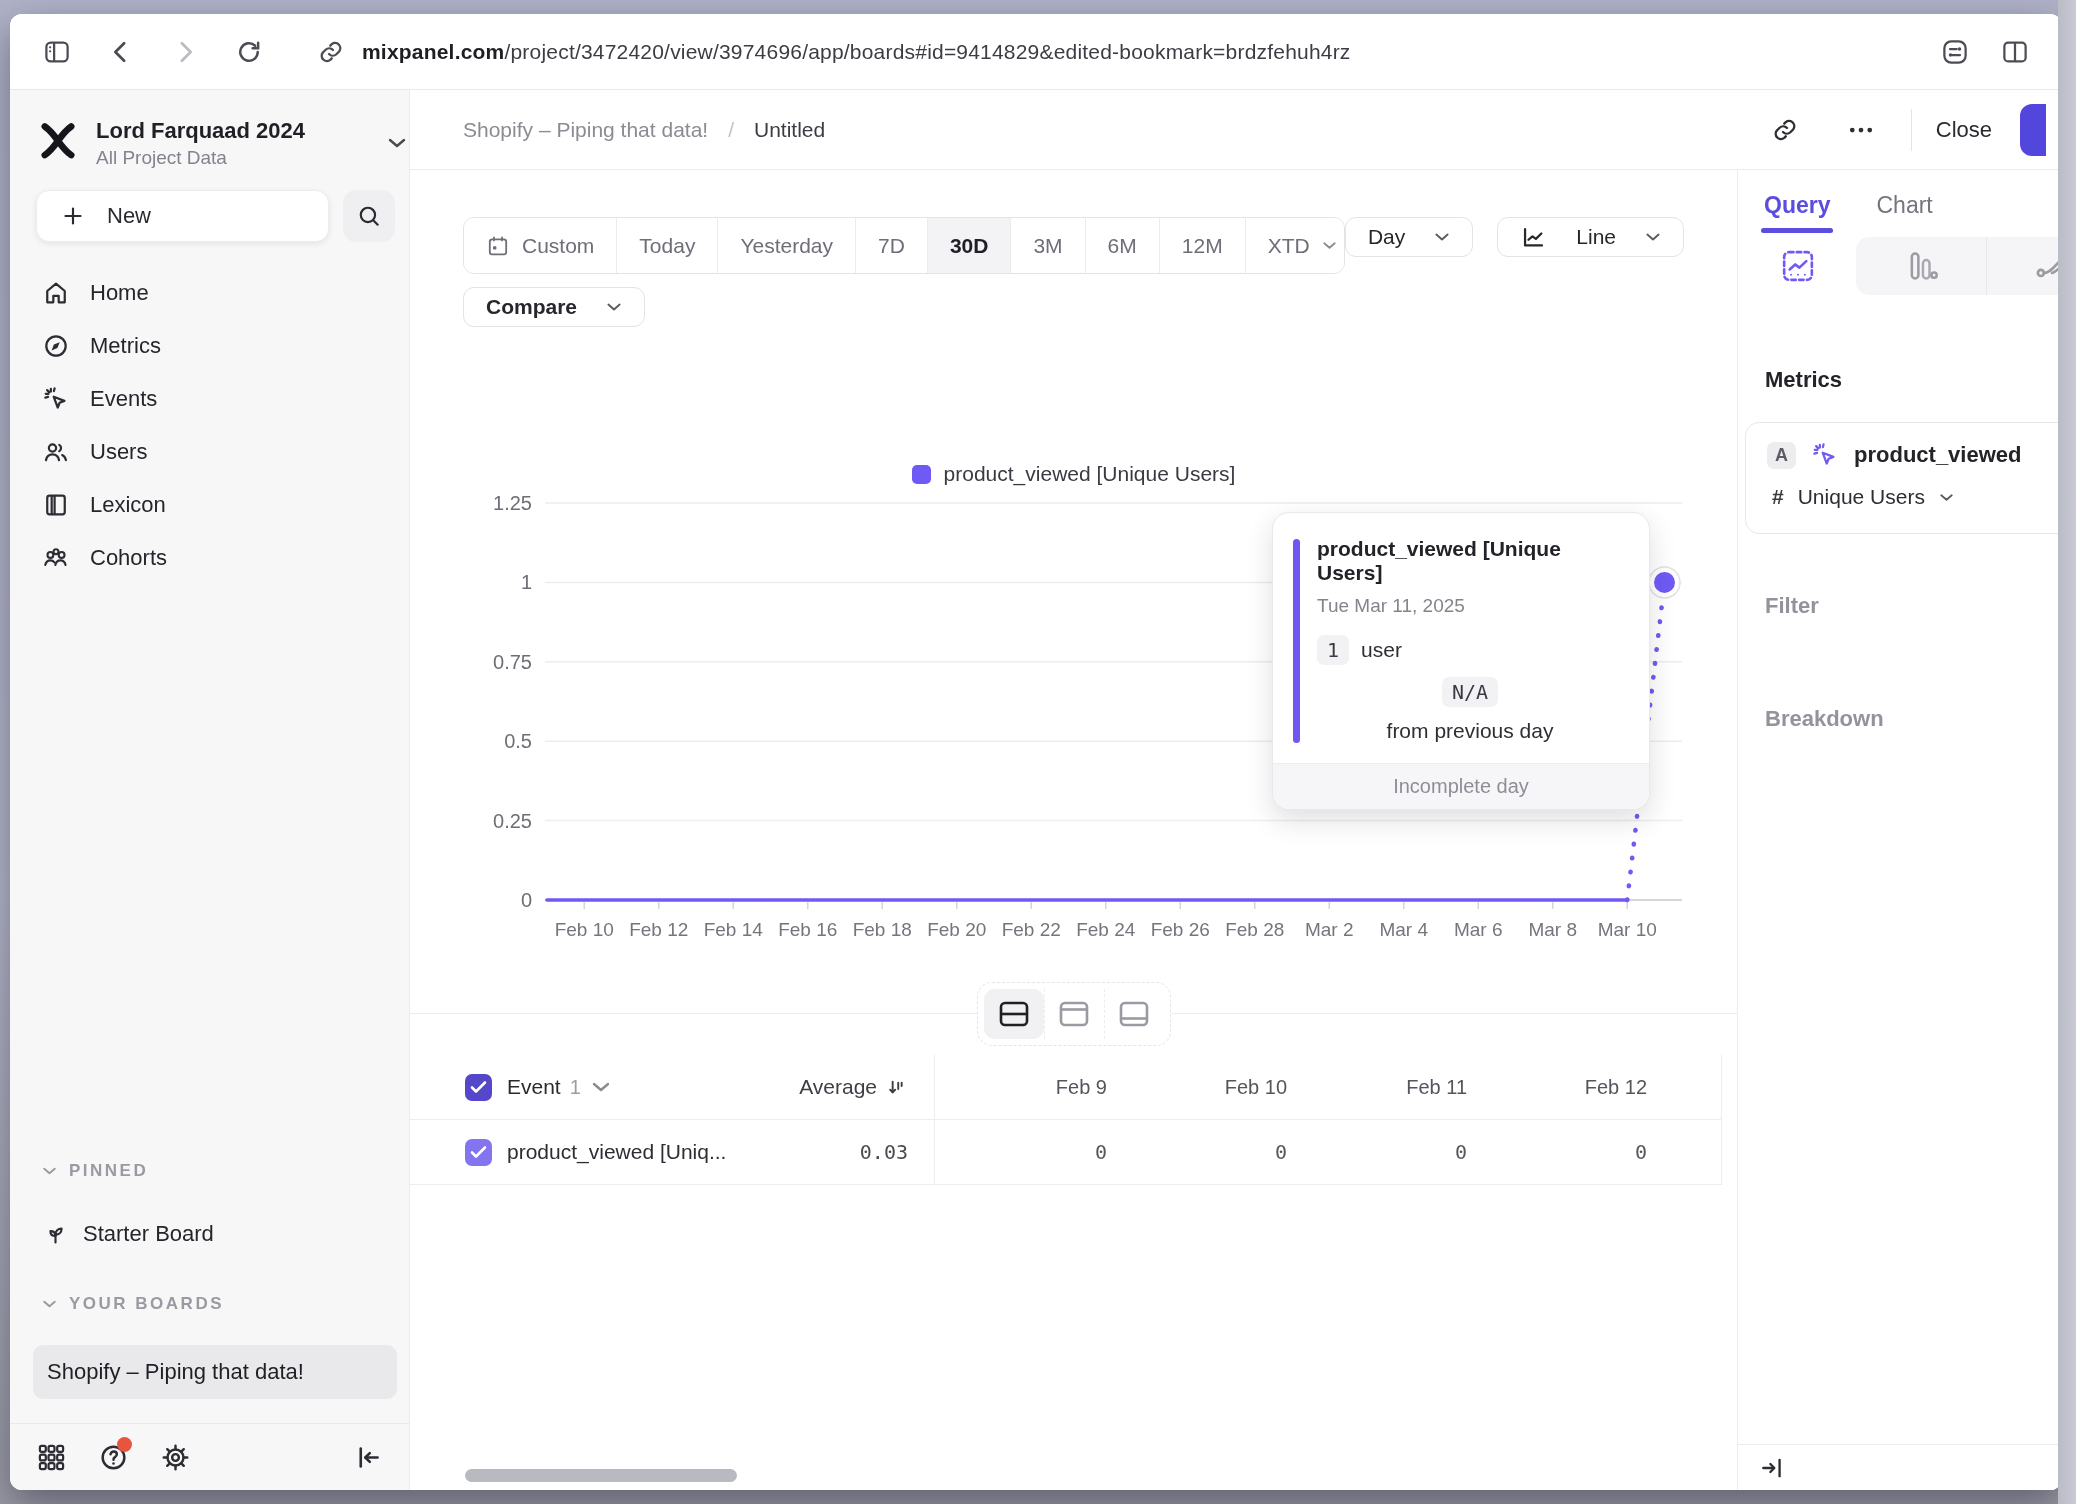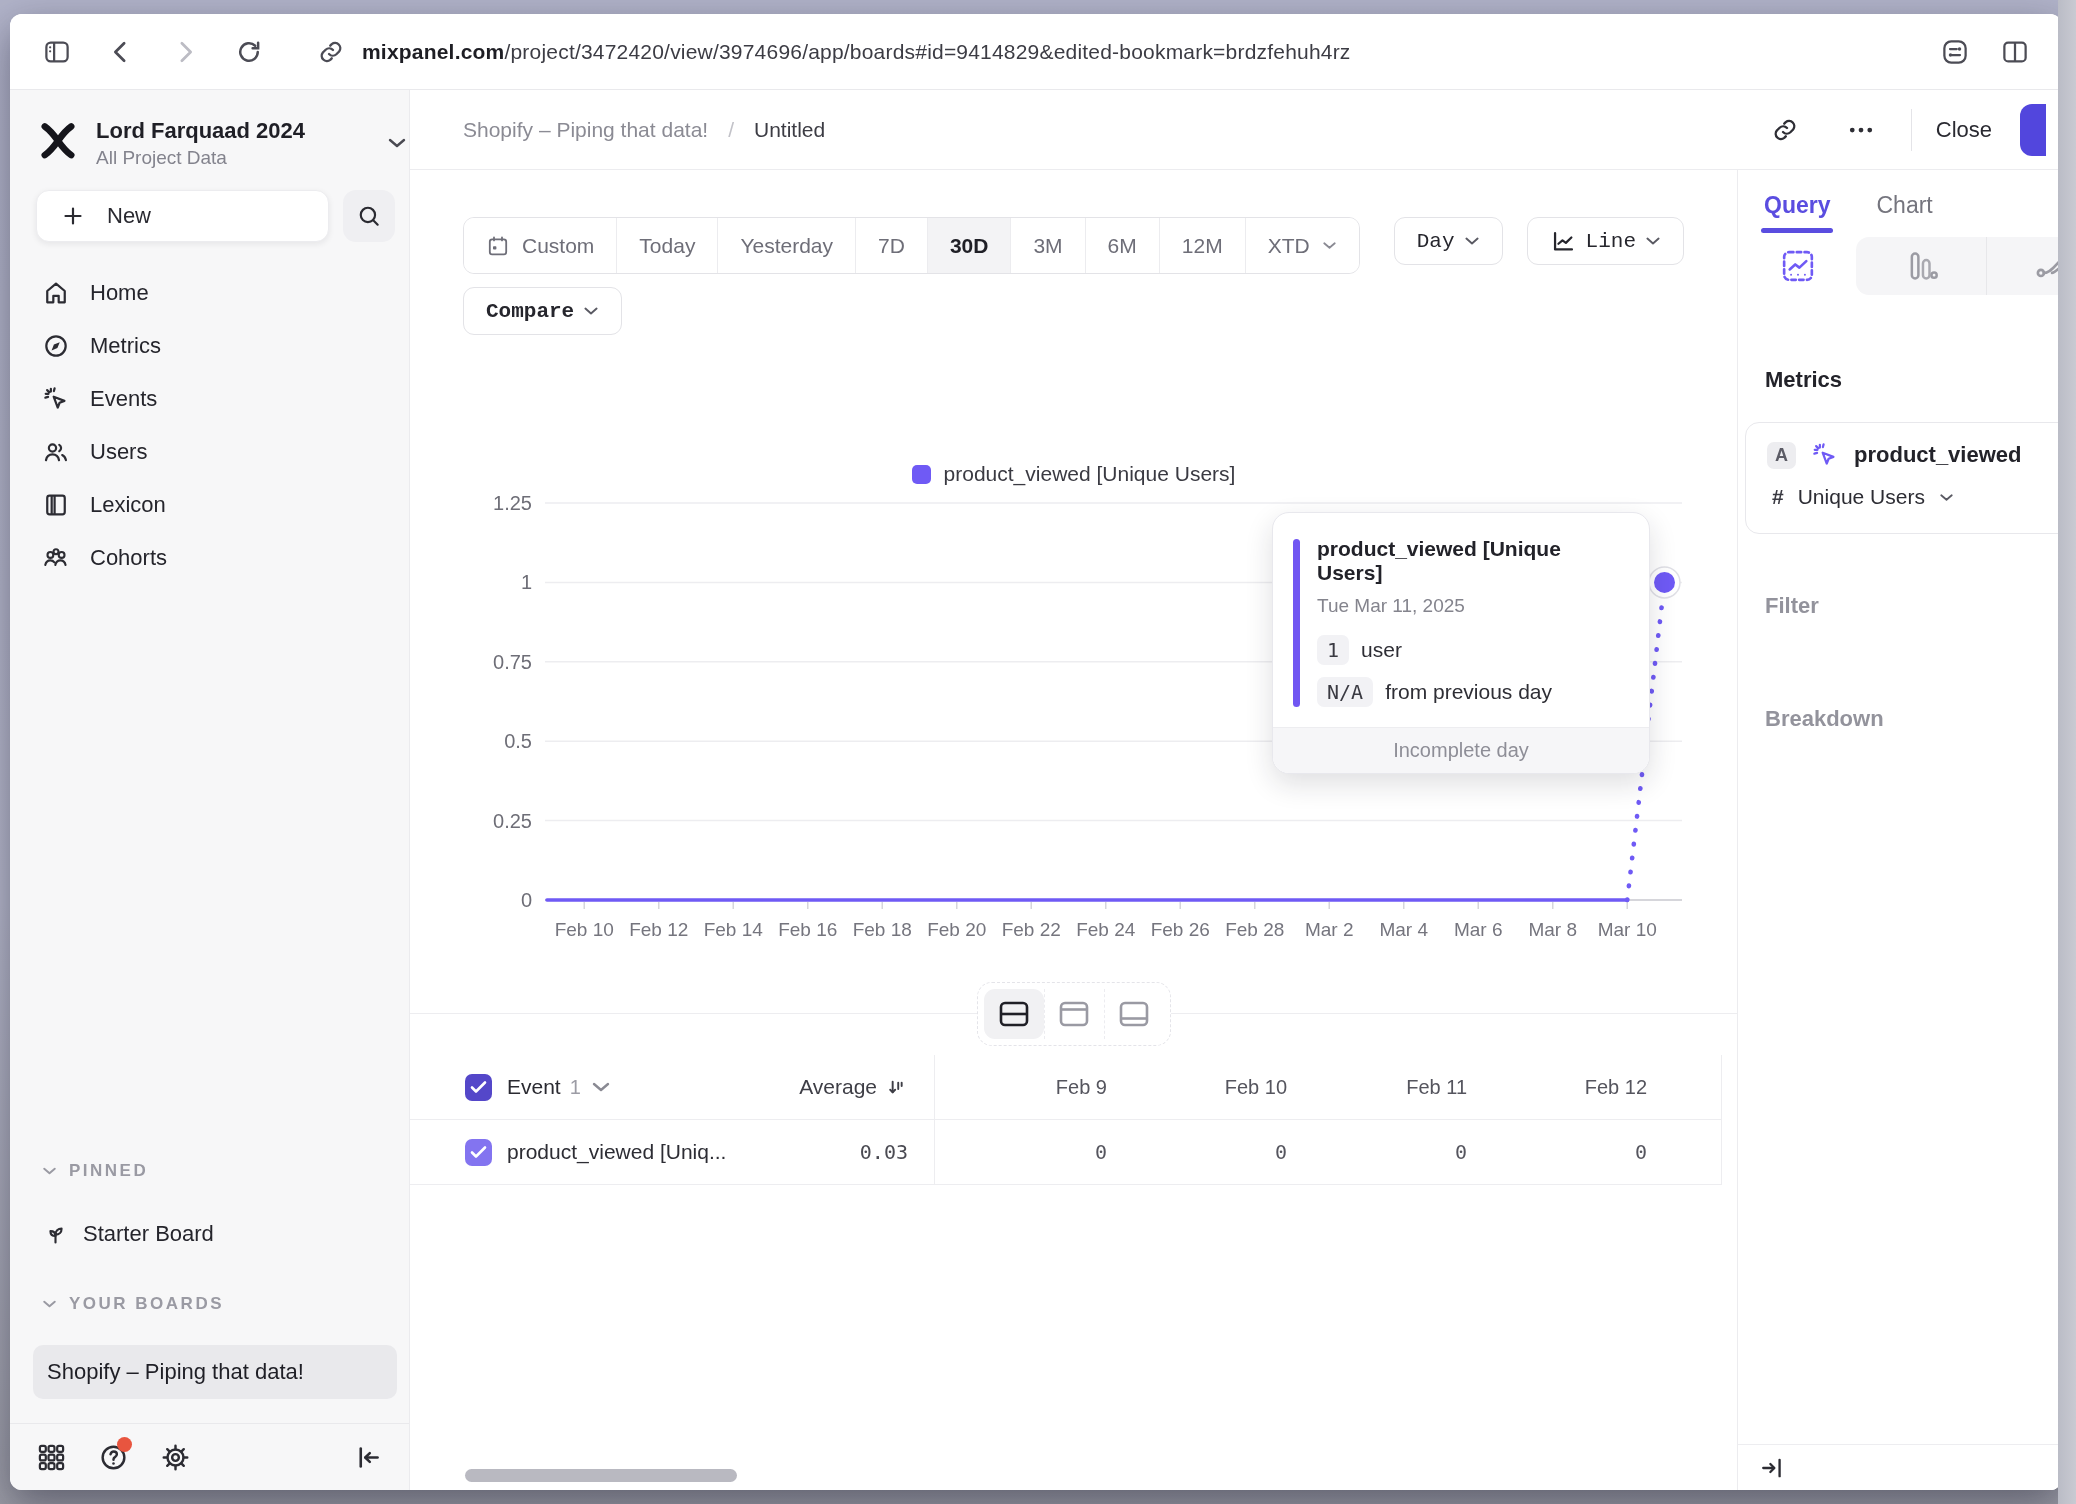--- a/index.html
+++ b/index.html
@@ -75,22 +75,22 @@
   .content-body { position:absolute; left:0; right:0; top:80px; bottom:0; display:flex; }
   .main { position:relative; width:1327px; flex:none; }
 
   
   .controls { position:absolute; left:53px; right:53px; top:47px; display:flex; justify-content:space-between; }
   .range-group { display:flex; border:1px solid #e3e3e7; border-radius:11px; overflow:hidden; height:57px; background:#fff; }
   .range-btn { display:flex; align-items:center; gap:12px; padding:0 22px; font-size:21px; color:#6e6e78;
                border-right:1px solid #ececef; background:#fff; cursor:pointer; white-space:nowrap; }
   .range-btn:last-child { border-right:none; }
   .range-btn.active { background:#f3f3f5; color:#1f1f26; font-weight:600; }
-  .pill-btn { height:48px; border:1px solid #e3e3e7; border-radius:11px; background:#fff; display:flex;
-              align-items:center; gap:9px; padding:0 22px; font-size:21px; font-weight:500; color:#26262d; cursor:pointer;font-family:Liberation Mono, monospace; }
+  .pill-btn { height:40px; border:1px solid #e3e3e7; border-radius:11px; background:#fff; display:flex;
+              align-items:center; gap:29px; padding:0 22px; font-size:21px; font-weight:500; color:#26262d; cursor:pointer; }
   .ctrl-right { display:flex; gap:24px; }
   .compare { position:absolute; left:53px; top:117px; }
 
   
   .legend { position:absolute; left:0; right:0; top:292px; display:flex; justify-content:center; align-items:center; gap:13px; }
   .legend-sq { width:19px; height:19px; border-radius:5px; background:#6f5af5; }
   .legend-lbl { font-size:21px; color:#3a3a42; }
   .chart-wrap { position:absolute; left:50px; top:320px; width:1240px; height:478px; }
   .chart-wrap svg text { font-family:"Liberation Sans","DejaVu Sans",sans-serif; }
   .divider-line { position:absolute; left:0; right:0; top:843px; height:1px; background:#ededf0; }
@@ -532,21 +532,21 @@
 
           <div class="tooltip">
             <div class="tt-body">
               <div class="tt-bar"></div>
               <div class="tt-title">product_viewed [Unique Users]</div>
               <div class="tt-date">Tue Mar 11, 2025</div>
               <div class="tt-row">
                 <span class="chip mono">1</span>
                 <span>user</span>
               </div>
-              <div class="tt-row" style="margin-top:12px;">
+              <div class="tt-row" style="margin-top:12px;flex-direction:column;">
                 <span class="chip mono">N/A</span>
                 <span>from previous day</span>
               </div>
             </div>
             <div class="tt-foot">Incomplete day</div>
           </div>
 
           <div class="divider-line"></div>
 
           <div class="layout-toggles">

